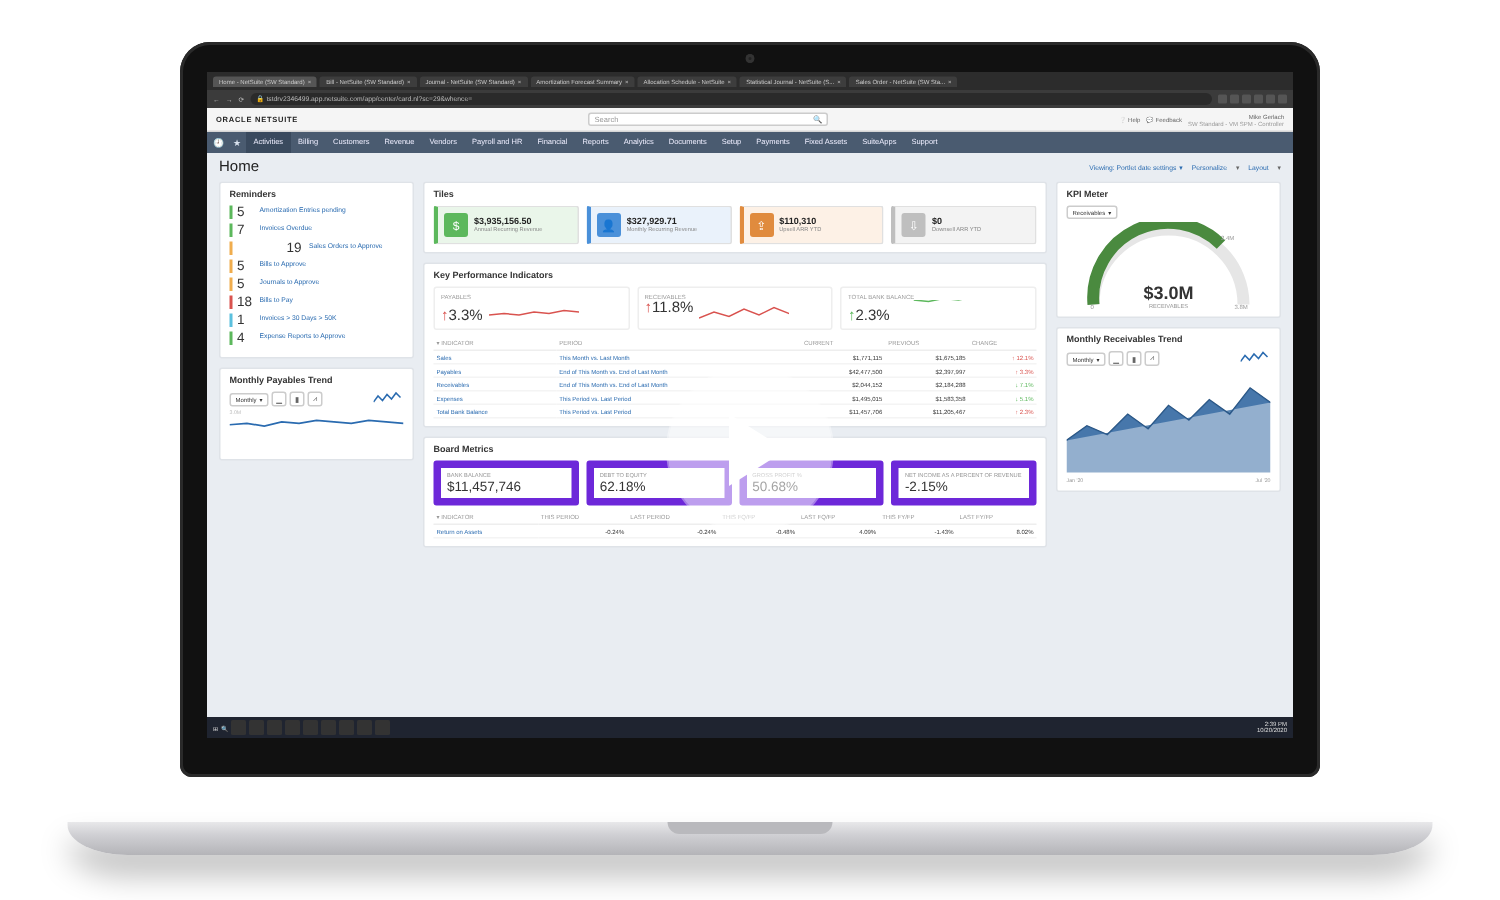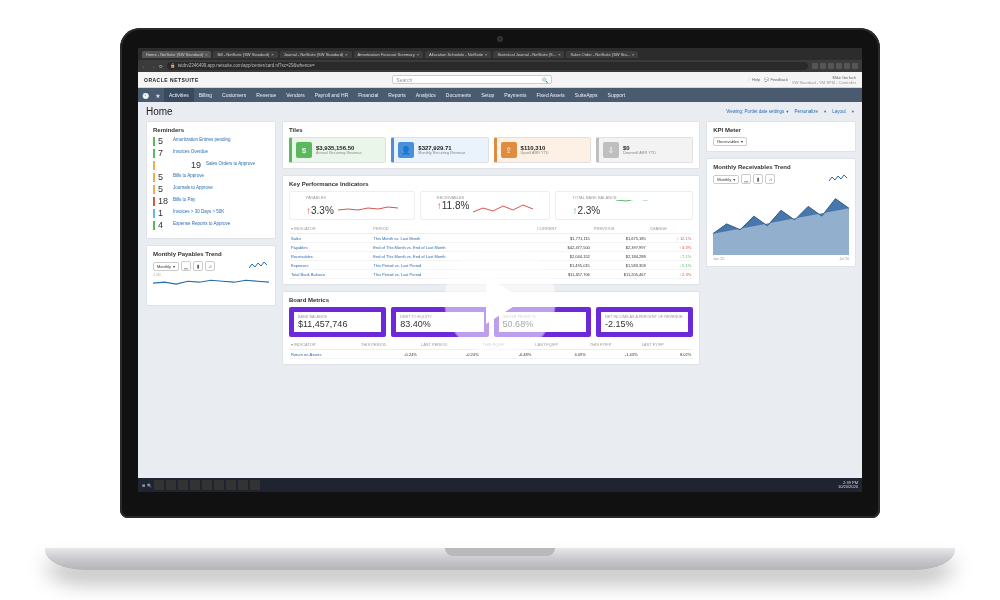--- a/index.html
+++ b/index.html
@@ -44,21 +44,21 @@
   .rem-num{font-size:9px;color:#333;line-height:1;min-width:12px}
   .rem-lbl{font-size:4.5px;color:#2a6bb0;line-height:1.2}
   
   .tiles{display:grid;grid-template-columns:repeat(4,1fr);gap:5px}
   .tile{border:1px solid #e0e0e0;border-left:3px solid;padding:4px;display:flex;gap:4px;align-items:center;border-radius:2px}
   .tile-ic{width:16px;height:16px;border-radius:2px;display:flex;align-items:center;justify-content:center;color:#fff;font-size:8px}
   .tile-val{font-size:6px;font-weight:700;color:#222}
   .tile-sub{font-size:3.8px;color:#888}
   
   .kpi-row{display:grid;grid-template-columns:repeat(3,1fr);gap:5px;margin-bottom:4px}
-  .kpi{border:1px solid #eee;padding:3px 16px;border-radius:2px}
+  .kpi{border:1px solid #eee;padding:3px 4px;border-radius:2px}
   .kpi-lbl{font-size:4px;color:#999;text-transform:uppercase}
   .kpi-val{font-size:10px;color:#333}
   .kpi-spark{height:16px}
   .tbl{width:100%;border-collapse:collapse;font-size:4px}
   .tbl th{color:#999;text-transform:uppercase;font-weight:400;text-align:left;padding:2px;border-bottom:1px solid #eee}
   .tbl td{padding:1.5px 2px;border-bottom:1px solid #f4f4f4}
   .tbl td.num{text-align:right}
   .up{color:#d9534f}
   .down{color:#5cb85c}
   .link{color:#2a6bb0}
@@ -364,21 +364,21 @@
 
             <div class="card">
               <h4>Board Metrics</h4>
               <div class="bm-row" id="bm-cards">
                   <div class="bm">
                     <div class="bm-lbl">BANK BALANCE</div>
                     <div class="bm-val">$11,457,746</div>
                   </div>
                   <div class="bm">
                     <div class="bm-lbl">DEBT TO EQUITY</div>
-                    <div class="bm-val">83.40%</div>
+                    <div class="bm-val">62.18%</div>
                   </div>
                   <div class="bm">
                     <div class="bm-lbl">GROSS PROFIT %</div>
                     <div class="bm-val">50.68%</div>
                   </div>
                   <div class="bm">
                     <div class="bm-lbl">NET INCOME AS A PERCENT OF REVENUE</div>
                     <div class="bm-val">-2.15%</div>
                   </div>
                 </div>
@@ -406,20 +406,33 @@
                 </tr>
                   </tbody>
               </table>
             </div>
           </div>
 
           <div>
             <div class="card">
               <h4>KPI Meter</h4>
               <div class="dd" style="display:inline-flex"><span>Receivables</span> ▾</div>
+              <div class="gauge">
+                <svg width="120" height="60" viewBox="0 0 120 60">
+                  <path d="M10,55 A50,50 0 0 1 110,55" fill="none" stroke="#e6e6e6" stroke-width="8"></path>
+                  <path d="M10,55 A50,50 0 0 1 95,15" fill="none" stroke="#4a8a3f" stroke-width="8"></path>
+                  <text x="8" y="58" font-size="4" fill="#999">0</text>
+                  <text x="95" y="12" font-size="4" fill="#999">2.4M</text>
+                  <text x="104" y="58" font-size="4" fill="#999">3.8M</text>
+                </svg>
+                <div class="gauge-val">
+                  <div class="gauge-num">$3.0M</div>
+                  <div class="gauge-sub">RECEIVABLES</div>
+                </div>
+              </div>
             </div>
 
             <div class="card">
               <h4>Monthly Receivables Trend</h4>
               <div class="trend-ctrls">
                 <div class="dd"><span>Monthly</span> ▾</div>
                 <div class="tbtn">▁</div>
                 <div class="tbtn">▮</div>
                 <div class="tbtn">⩘</div>
                 <div style="flex:1"></div>

